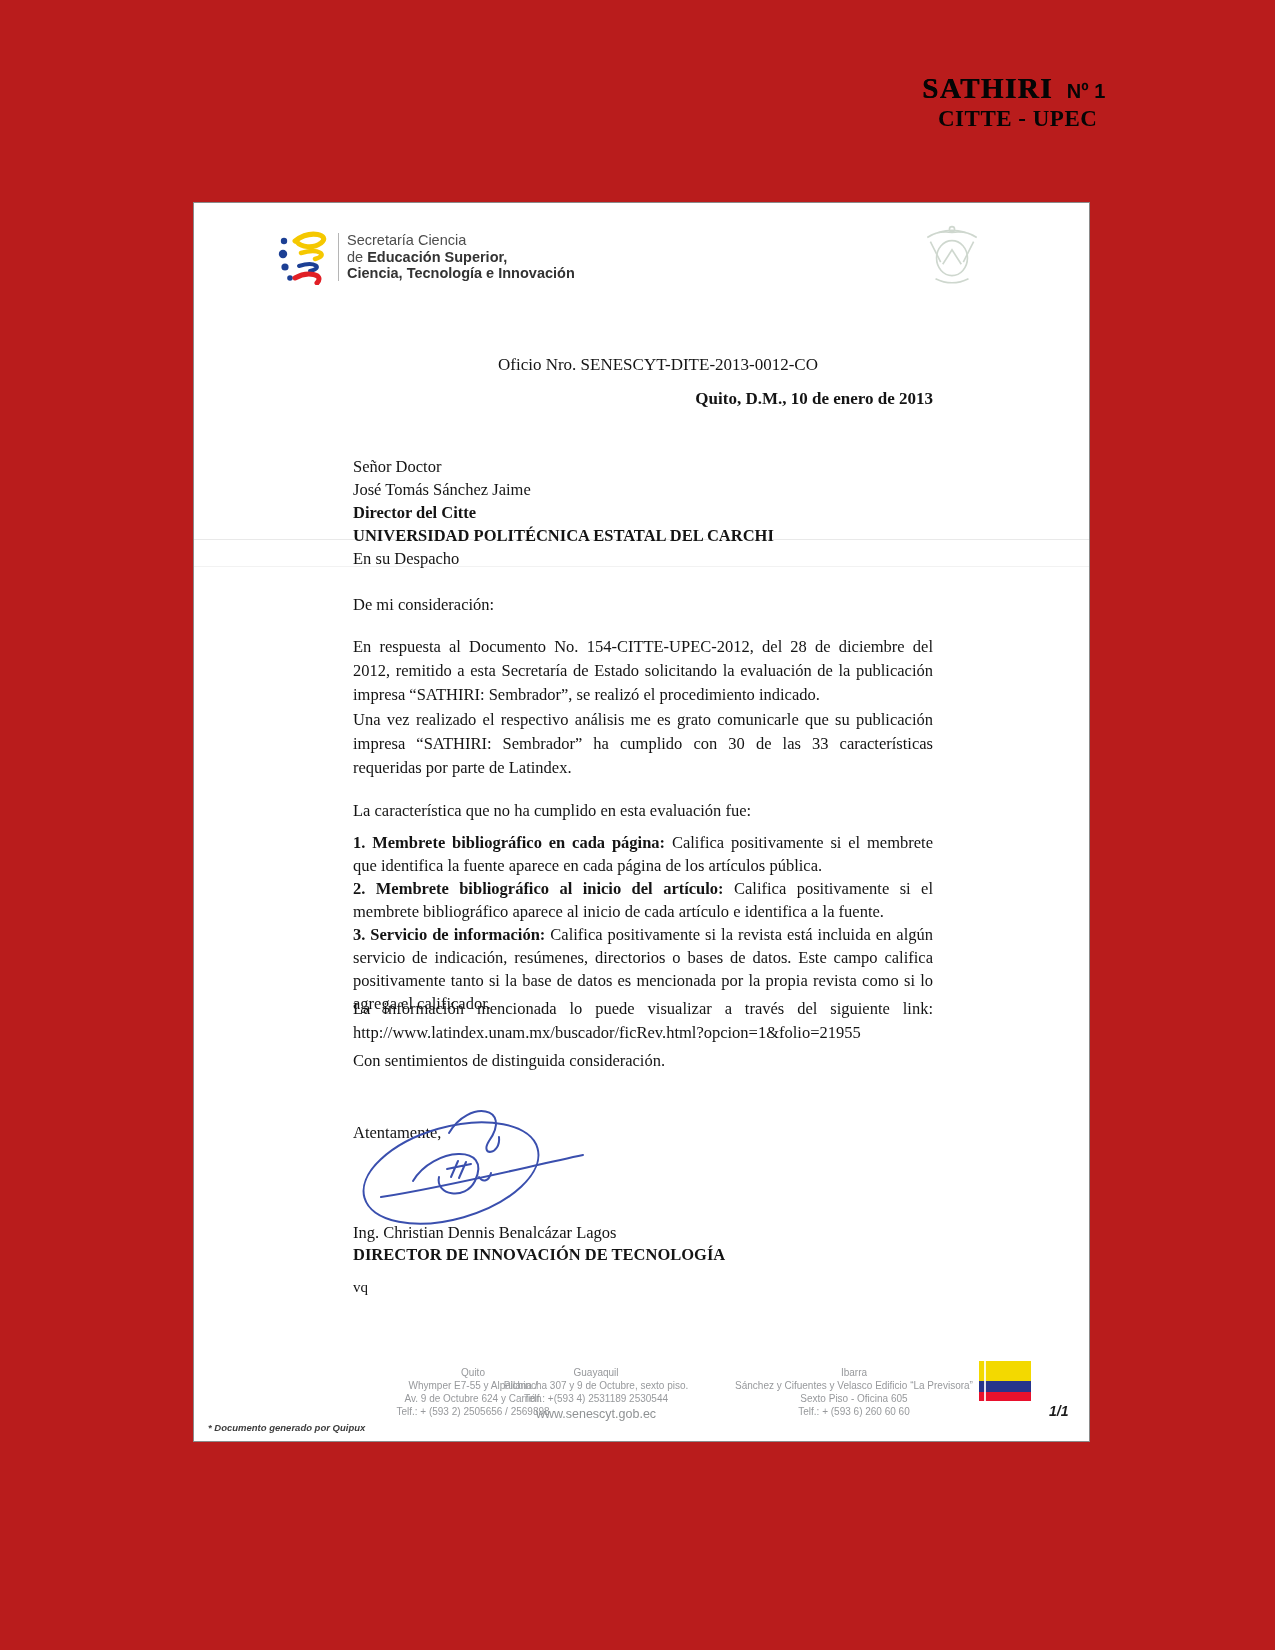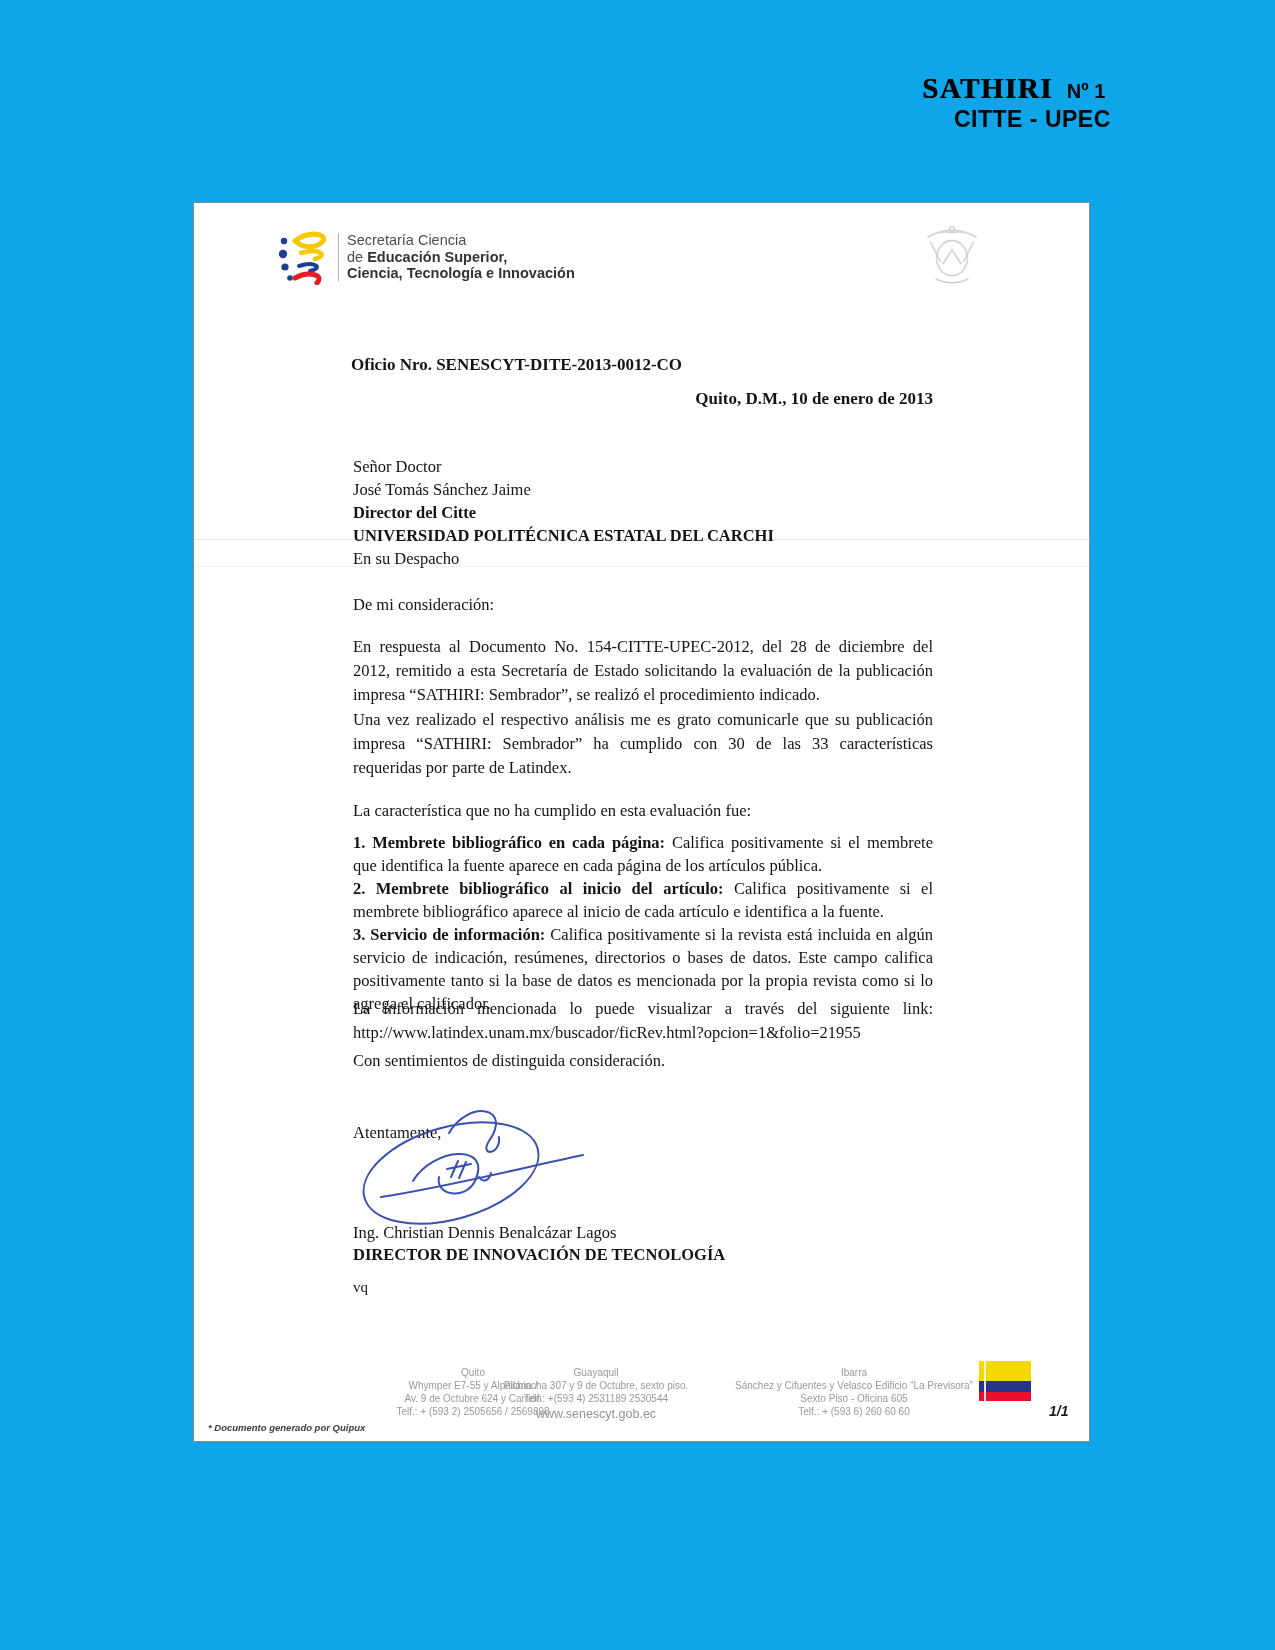--- a/index.html
+++ b/index.html
@@ -1,43 +1,43 @@
 <!DOCTYPE html>
 <html><head>
 <meta charset="utf-8">
 <style>
   html,body{margin:0;padding:0;background:#fff;}
-  .canvas{position:relative;width:1275px;height:1650px;background:#0ea5e9;overflow:hidden;
+  .canvas{position:relative;width:1275px;height:1650px;background:#b91c1c;overflow:hidden;
           font-family:"Liberation Serif", serif;color:#141414;}
 
   
   .masthead{position:absolute;left:922px;top:72px;width:230px;color:#050505;}
   .masthead-line1{white-space:nowrap;}
   .journal-title{font-family:"Liberation Serif",serif;font-weight:bold;font-size:29px;
                  letter-spacing:1.5px;text-shadow:.6px 0 0 currentColor;}
   .issue-number{font-family:"Liberation Sans",sans-serif;font-weight:bold;font-size:20px;margin-left:14px;}
-  .masthead-line2{font-family:Liberation Sans, sans-serif;font-weight:bold;font-size:23px;
-                  letter-spacing:.5px;margin-left:32px;margin-top:1px;}
+  .masthead-line2{font-family:Liberation Serif, serif;font-weight:bold;font-size:23px;
+                  letter-spacing:.5px;margin-left:16px;margin-top:1px;}
 
   
   .page{position:absolute;left:193px;top:202px;width:895px;height:1238px;
         border:1px solid #8a8a8a;background:#fff;}
   .scanline{position:absolute;left:0;width:100%;height:1px;background:#e9e9e9;}
 
   
   .letterhead{position:absolute;left:84px;top:26px;display:flex;align-items:center;}
   .logo-mark{width:54px;height:56px;}
   .logo-divider{width:1px;height:48px;background:#b5b5b5;margin:0 8px 0 6px;}
   .org-text{font-family:"Liberation Sans",sans-serif;font-size:14.5px;line-height:16.5px;color:#4d4d4d;}
   .org-text .bold{font-weight:bold;color:#333;}
   .coat{position:absolute;left:727px;top:18px;width:62px;height:70px;opacity:.5;filter:blur(.4px);}
 
   
-  .oficio-number{position:absolute;left:157px;top:152px;width:580px;text-align:left;
-                 font-weight:bold;font-size:17px;}
+  .oficio-number{position:absolute;left:174px;top:152px;width:580px;text-align:center;
+                 font-weight:normal;font-size:17px;}
   .date-line{position:absolute;left:159px;top:186px;width:580px;text-align:right;
              font-weight:bold;font-size:17px;}
 
   
   .bodyblock{position:absolute;left:159px;width:580px;font-size:16.5px;line-height:24px;}
   .recipient{top:252px;line-height:23px;}
   .recipient .bold{font-weight:bold;}
   .salutation{top:390px;}
   .para1{top:432px;text-align:justify;}
   .para2{top:505px;text-align:justify;}

